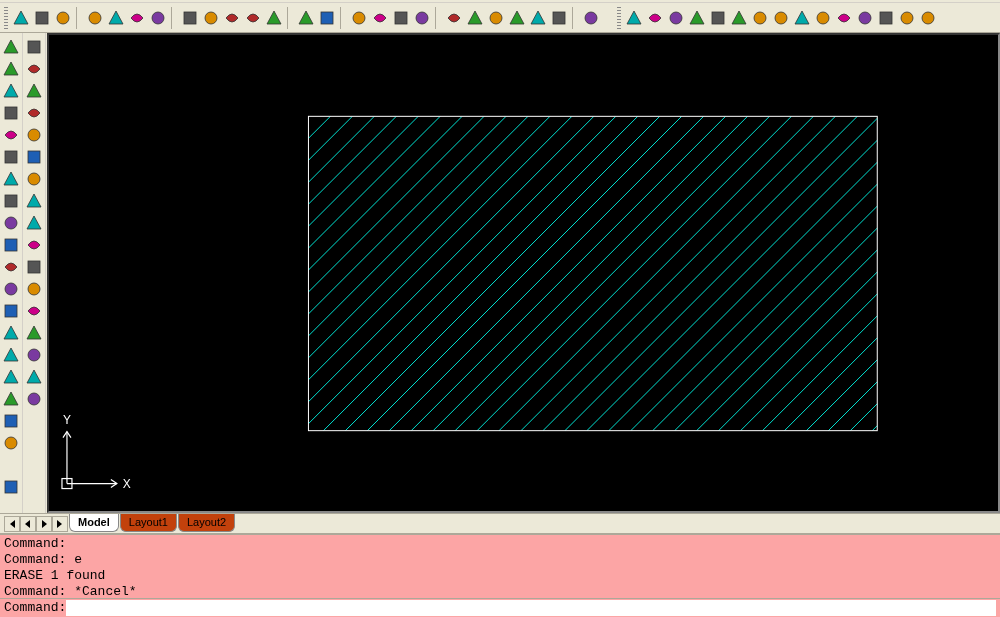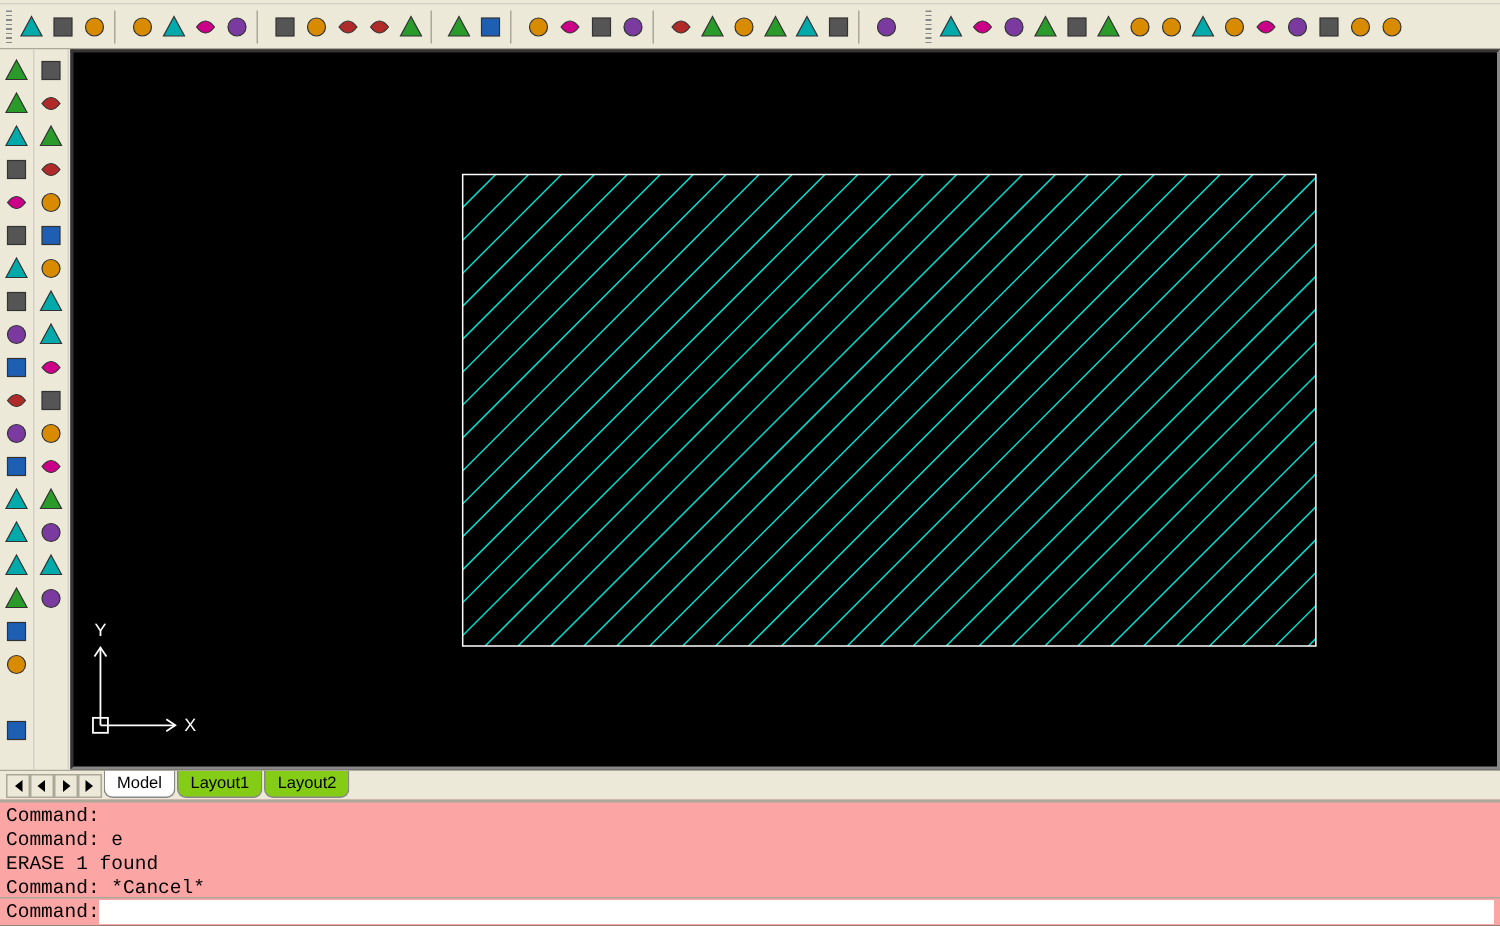--- a/index.html
+++ b/index.html
@@ -88,28 +88,28 @@
     cursor: pointer;
   }
   .tab {
     height: 18px;
     padding: 2px 8px 0 8px;
     border: 1px solid #888;
     border-top: none;
     border-bottom-left-radius: 6px;
     border-bottom-right-radius: 6px;
     margin-left: 1px;
-    background: #84cc16;
+    background: #c2410c;
     cursor: pointer;
     position: relative;
     top: -1px;
   }
   .tab.active {
     background: #fff;
-    font-weight: normal;
+    font-weight: bold;
   }
   .command-area {
     border-top: 2px solid #aca899;
     background: #fca5a5;
     font-family: "Courier New", monospace;
     font-size: 13px;
     line-height: 16px;
   }
   .command-history {
     height: 64px;

